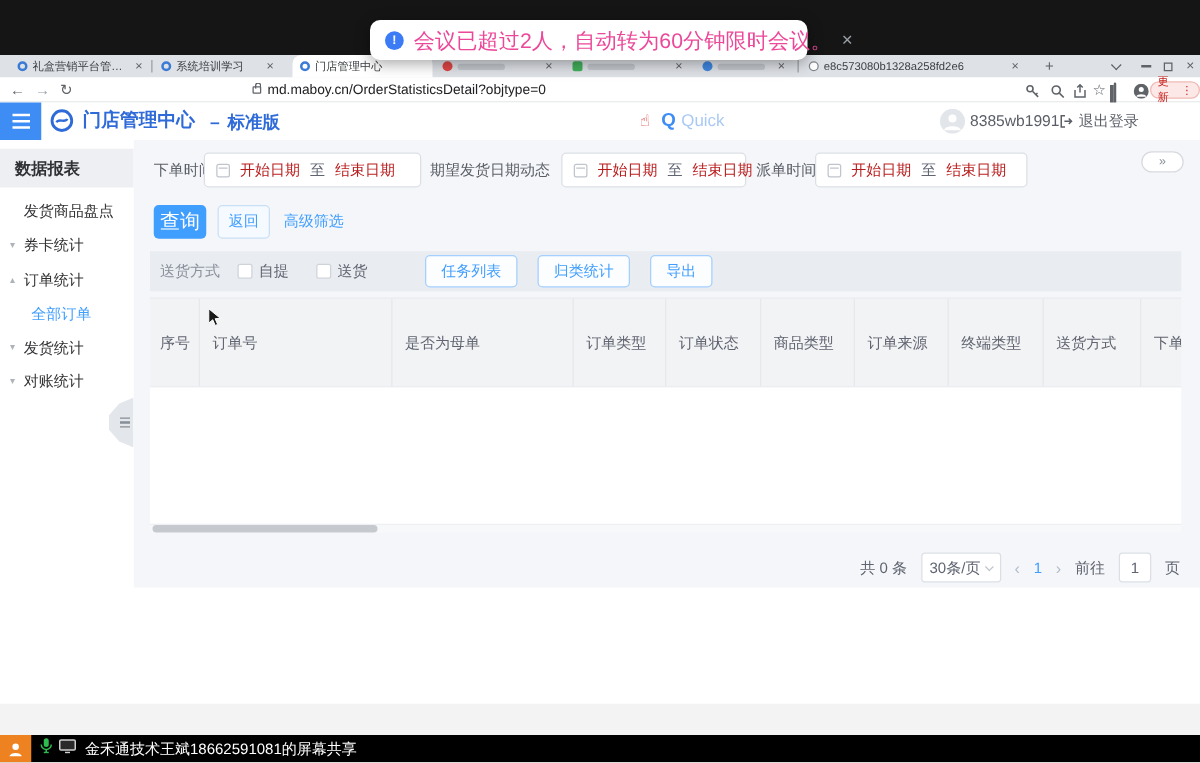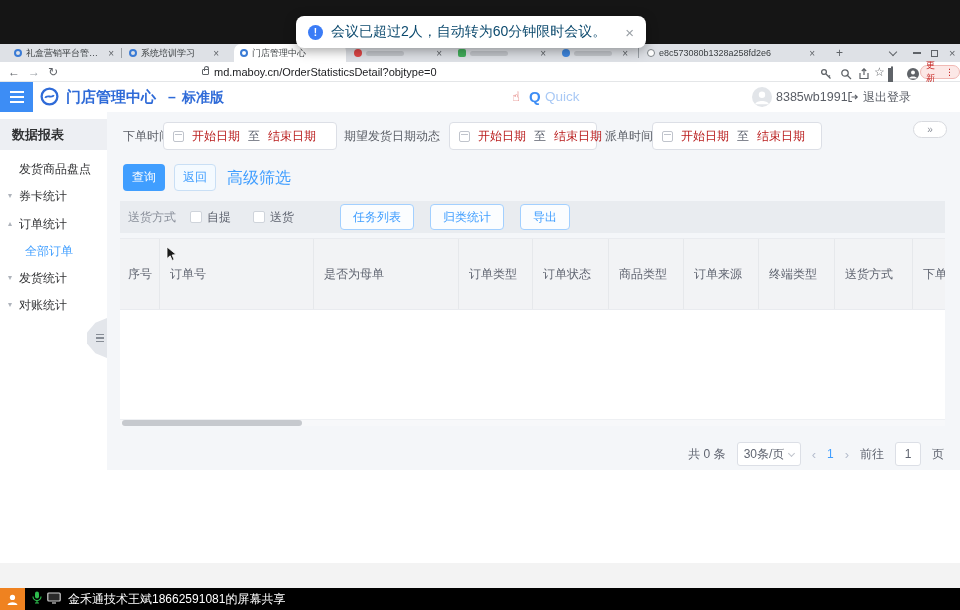--- a/index.html
+++ b/index.html
@@ -8,21 +8,21 @@
   #screen { position:relative; width:960px; height:610px; overflow:hidden; background:#fff; }
   .abs { position:absolute; }
 
   
   .topbar { left:0; top:0; width:960px; height:44px; background:#151515; }
   .toast { left:296px; top:16px; width:350px; height:32px; background:#fff; border-radius:8px;
            box-shadow:0 3px 12px rgba(0,0,0,.35); display:flex; align-items:center; gap:8px;
            padding:0 12px; z-index:50; }
   .toast-icon { width:15px; height:15px; border-radius:50%; background:#3b7cf6; color:#fff;
                 font-size:10px; font-weight:bold; text-align:center; line-height:15px; flex:0 0 15px; }
-  .toast-msg { font-size:14px; color:#0c4a6e; white-space:nowrap; }
+  .toast-msg { font-size:17px; color:#ec4899; white-space:nowrap; }
   .toast-close { margin-left:auto; color:#9aa0a6; font-size:15px; line-height:15px; cursor:default; }
 
   
   .tabstrip { left:0; top:44px; width:960px; height:18px; background:#dee1e6; }
   .tab { position:absolute; top:0; height:18px; display:flex; align-items:center; gap:4px;
          padding:0 6px; font-size:9px; color:#3c4043; white-space:nowrap; overflow:hidden; }
   .tab.active { background:#fff; border-radius:7px 7px 0 0; }
   .tab-label { overflow:hidden; text-overflow:ellipsis; max-width:80px; }
   .tab-close { color:#5f6368; font-size:10px; margin-left:auto; }
   .favicon { width:8px; height:8px; border-radius:50%; border:2px solid #3a7bd5; flex:0 0 8px; }
@@ -97,24 +97,24 @@
                 border-radius:4px; display:flex; align-items:center; gap:8px; padding:0 9px; font-size:12px; }
   .ph { color:#b91c1c; white-space:nowrap; }
   .to { color:#5f6470; }
   .cal { width:11px; height:11px; border:1px solid #c0c4cc; border-radius:2px; position:relative; flex:0 0 11px; }
   .cal:before { content:""; position:absolute; left:1px; right:1px; top:2px; height:1px; background:#c0c4cc; }
   .more-filters { position:absolute; left:806px; top:9px; width:34px; height:17px; background:#fff;
                   border:1px solid #d8dadf; border-radius:9px; color:#8a8f99; font-size:10px;
                   text-align:center; line-height:15px; }
 
   .btn-primary { position:absolute; left:16px; top:52px; width:42px; height:27px; background:#409eff; color:#fff;
-                 border:none; border-radius:4px; font-size:12px; }
+                 border:none; border-radius:4px; font-size:16px; }
   .btn-plain { position:absolute; left:67px; top:52px; width:42px; height:27px; background:#f4faff;
                color:#409eff; border:1px solid #c9dff5; border-radius:4px; font-size:12px; }
-  .link-adv { position:absolute; left:120px; top:52px; height:27px; line-height:27px; font-size:16px; color:#409eff; }
+  .link-adv { position:absolute; left:120px; top:52px; height:27px; line-height:27px; font-size:12px; color:#409eff; }
 
   .toolband { position:absolute; left:13px; top:89px; width:825px; height:32px; background:#e9ecf0;
               display:flex; align-items:center; padding-left:8px; }
   .tb-label { font-size:12px; color:#8a909b; margin-right:14px; }
   .cb-group { display:flex; align-items:center; gap:5px; margin-right:22px; font-size:12px; color:#5f6470; }
   .cb { width:12px; height:12px; background:#fff; border:1px solid #cfd4db; border-radius:2px; }
   .tool-btn { height:26px; padding:0 12px; margin-right:16px; background:#fbfdff; border:1px solid #a3d0ff;
               color:#409eff; border-radius:4px; font-size:12px; }
   .tool-btn.first { margin-left:24px; }
 

